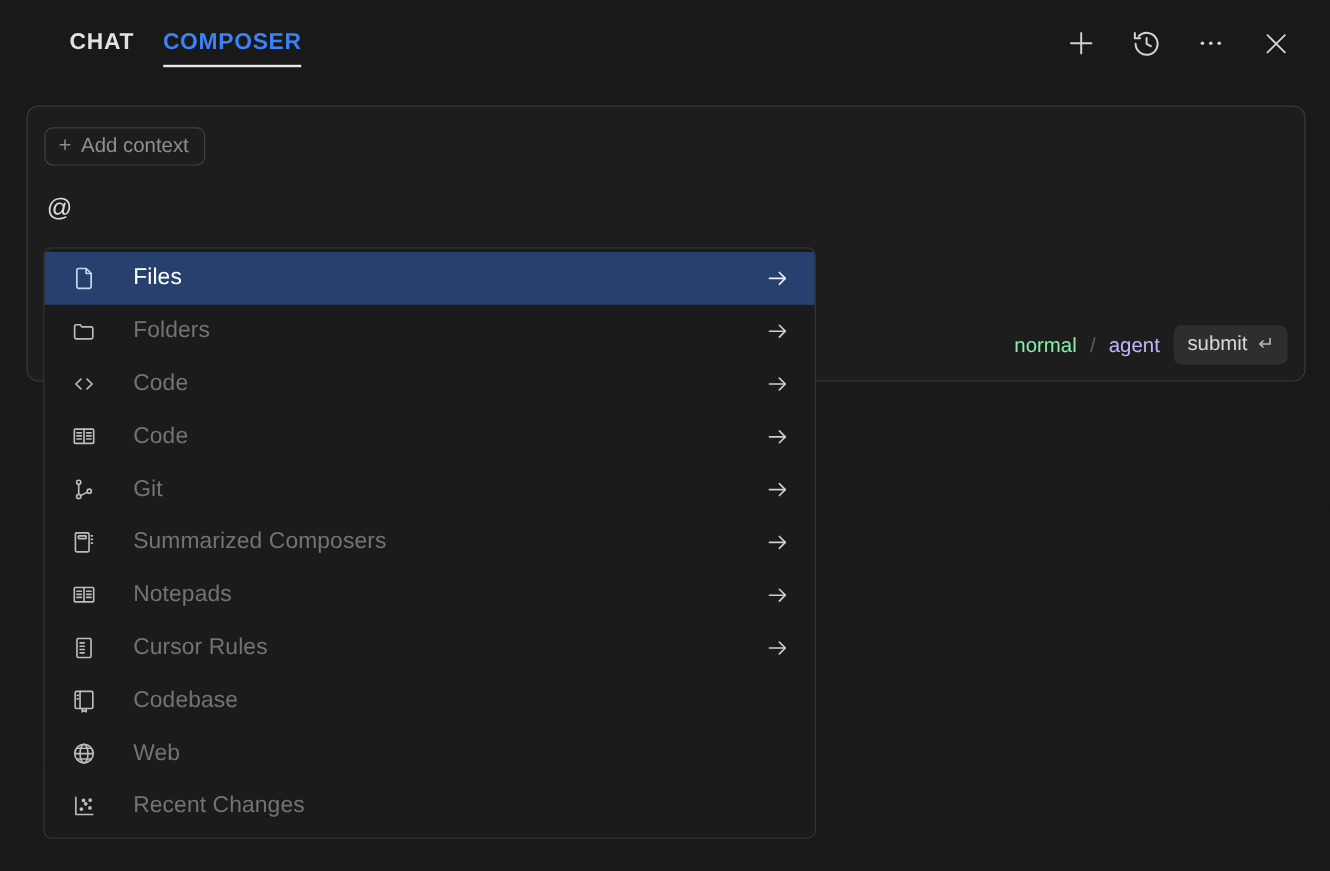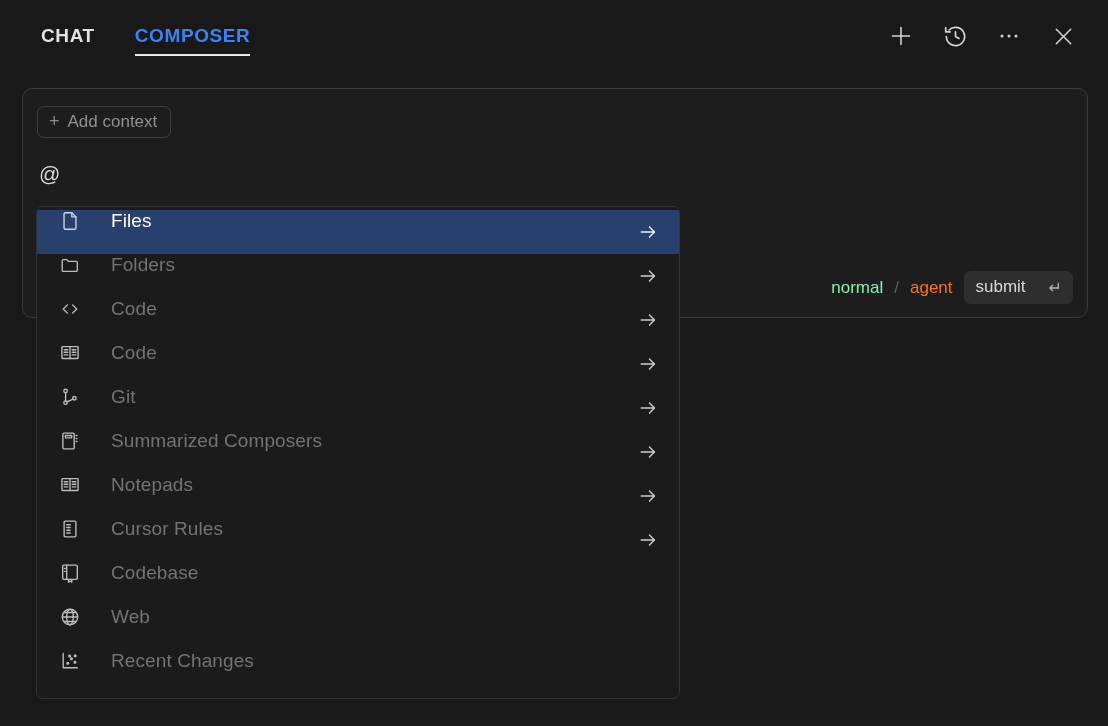--- a/index.html
+++ b/index.html
@@ -25,22 +25,22 @@
     top: 0; left: 0;
     width: 1108px;
     height: 72px;
     display: flex;
     align-items: center;
   }
 
   .tabs {
     display: flex;
     align-items: center;
-    gap: 40px;
-    margin-left: 41px;
+    gap: 24px;
+    margin-left: 58px;
     height: 100%;
   }
 
   .tab {
     position: relative;
     font-size: 19px;
     font-weight: bold;
     letter-spacing: 0.6px;
     color: #3b82f6;
     padding-bottom: 9px;
@@ -131,26 +131,26 @@
     position: absolute;
     right: 14px;
     bottom: 13px;
     display: flex;
     align-items: center;
     gap: 11px;
     font-size: 17px;
   }
   .mode-normal { color: #86efac; cursor: pointer; }
   .mode-sep    { color: #5e5e5e; }
-  .mode-agent  { color: #f97316; cursor: pointer; }
+  .mode-agent  { color: #c4b5fd; cursor: pointer; }
 
   .submit-btn {
     display: inline-flex;
     align-items: center;
-    gap: 23px;
+    gap: 9px;
     background: #2e2e2e;
     border-radius: 7px;
     padding: 6px 11px 7px 12px;
     color: #d8d8d8;
     font-size: 17px;
     cursor: pointer;
     user-select: none;
   }
   .submit-btn .ret {
     font-size: 16px;
@@ -169,20 +169,21 @@
     border-radius: 7px;
     background: #1b1b1b;
     padding: 3px 0 4px 0;
     overflow: hidden;
   }
 
   .ditem {
     position: relative;
     height: 44px;
     display: flex;
+    align-items: center;
     padding: 0 20px 0 22px;
     cursor: pointer;
     user-select: none;
   }
 
   .ditem.selected {
     background: #28406e;
   }
 
   .ditem .d-icon {

